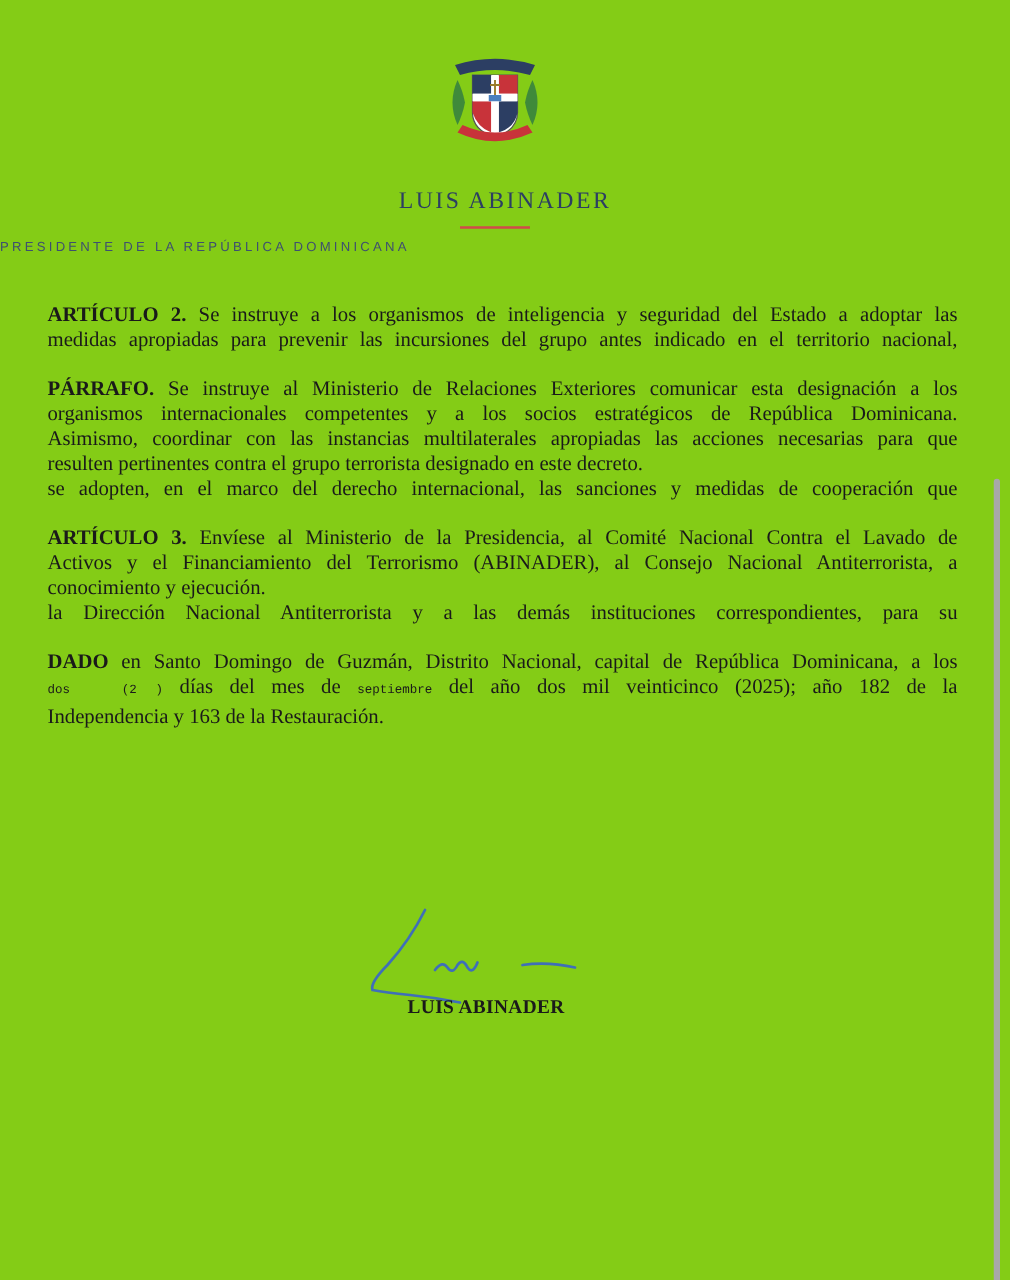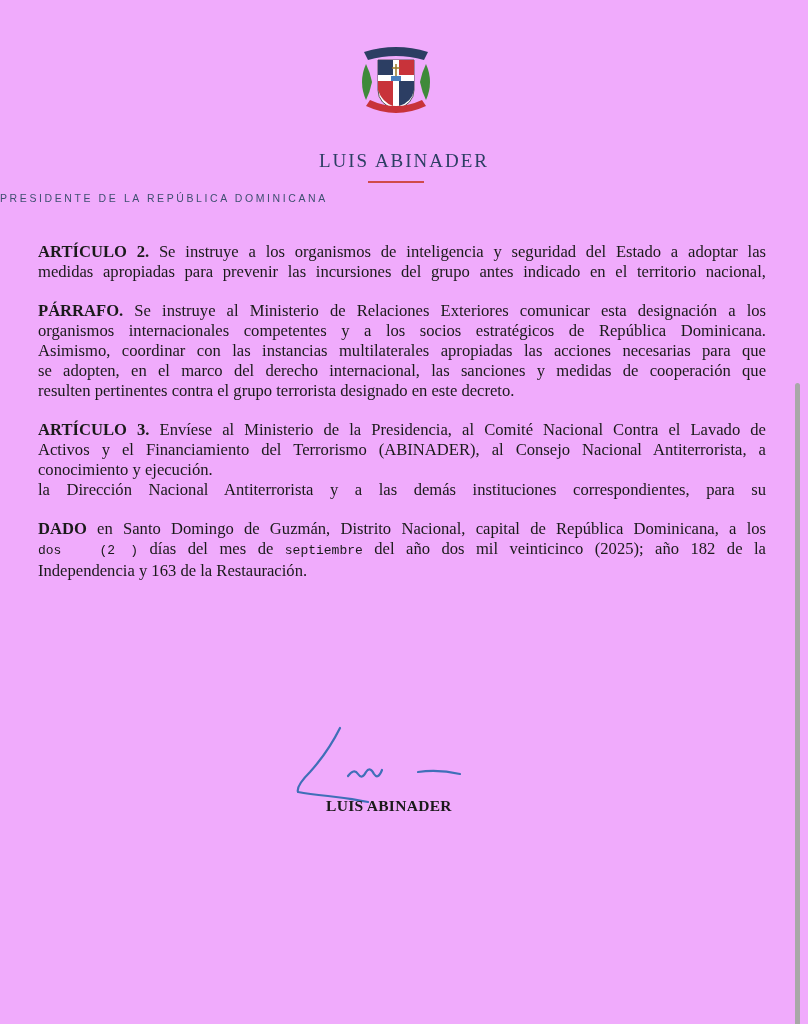--- a/index.html
+++ b/index.html
@@ -1,36 +1,36 @@
 <!DOCTYPE html>
 <html><head>
 <meta charset="utf-8">
 <style>
   html, body { margin:0; padding:0; background:#fdfdfd; }
   body { width:808px; height:1024px; position:relative; overflow:hidden; }
-  .page { position:absolute; left:0; top:0; width:808px; height:1024px; background:#f0abfc; }
+  .page { position:absolute; left:0; top:0; width:808px; height:1024px; background:#84cc16; }
   .crest { position:absolute; left:356px; top:42px; width:80px; height:78px; }
   .header-name {
     position:absolute; left:0; width:808px; top:150px; text-align:center;
     font-family:"Liberation Serif", serif; font-size:19px; letter-spacing:2px; color:#2c3e63;
   }
   .header-rule { position:absolute; left:368px; top:181px; width:56px; height:2px; background:#d04a4a; }
   .header-sub {
     position:absolute; left:0; width:808px; top:192px; text-align:left;
     font-family:"Liberation Sans", sans-serif; font-size:10.5px; letter-spacing:2.6px; color:#3e4f70;
   }
   .body {
     position:absolute; left:38px; width:728px; top:236px;
     font-family:"Liberation Serif", serif; font-size:16.6px; line-height:20px; color:#1a1a1a;
   }
   .para { margin:6px 0 19px 0; text-align:justify; }
   .para b { font-weight:bold; }
   .para .line { display:block; text-align:justify; text-align-last:justify; white-space:nowrap; }
   .para .line.last { text-align-last:left; }
-  .mono { font-family:"Liberation Mono", monospace; font-size:13px; }
+  .mono { font-family:"Liberation Mono", monospace; font-size:10px; }
   .sig { position:absolute; left:288px; top:722px; width:200px; height:100px; }
   .sig-name {
     position:absolute; left:326px; top:797px;
     font-family:"Liberation Serif", serif; font-weight:bold; font-size:15.5px; color:#1a1a1a; letter-spacing:0.3px;
   }
   .scrollbar { position:absolute; left:795px; top:383px; width:5px; height:641px; background:#a8a8a8; border-radius:3px 3px 0 0; }
 </style>
 </head>
 <body>
 
@@ -60,22 +60,22 @@
 
     <p class="para">
       <span class="line"><b>ARTÍCULO 2.</b><span> Se instruye a los organismos de inteligencia y seguridad del Estado a adoptar las</span></span>
       <span class="line">medidas apropiadas para prevenir las incursiones del grupo antes indicado en el territorio nacional,</span>
     </p>
 
     <p class="para">
       <span class="line"><b>PÁRRAFO.</b><span> Se instruye al Ministerio de Relaciones Exteriores comunicar esta designación a los</span></span>
       <span class="line">organismos internacionales competentes y a los socios estratégicos de República Dominicana.</span>
       <span class="line">Asimismo, coordinar con las instancias multilaterales apropiadas las acciones necesarias para que</span>
+      <span class="line last">resulten pertinentes contra el grupo terrorista designado en este decreto.</span>
       <span class="line">se adopten, en el marco del derecho internacional, las sanciones y medidas de cooperación que</span>
-      <span class="line last">resulten pertinentes contra el grupo terrorista designado en este decreto.</span>
     </p>
 
     <p class="para">
       <span class="line"><b>ARTÍCULO 3.</b><span> Envíese al Ministerio de la Presidencia, al Comité Nacional Contra el Lavado de</span></span>
       <span class="line">Activos y el Financiamiento del Terrorismo (ABINADER), al Consejo Nacional Antiterrorista, a</span>
       <span class="line last">conocimiento y ejecución.</span>
       <span class="line">la Dirección Nacional Antiterrorista y a las demás instituciones correspondientes, para su</span>
     </p>
 
     <p class="para">

